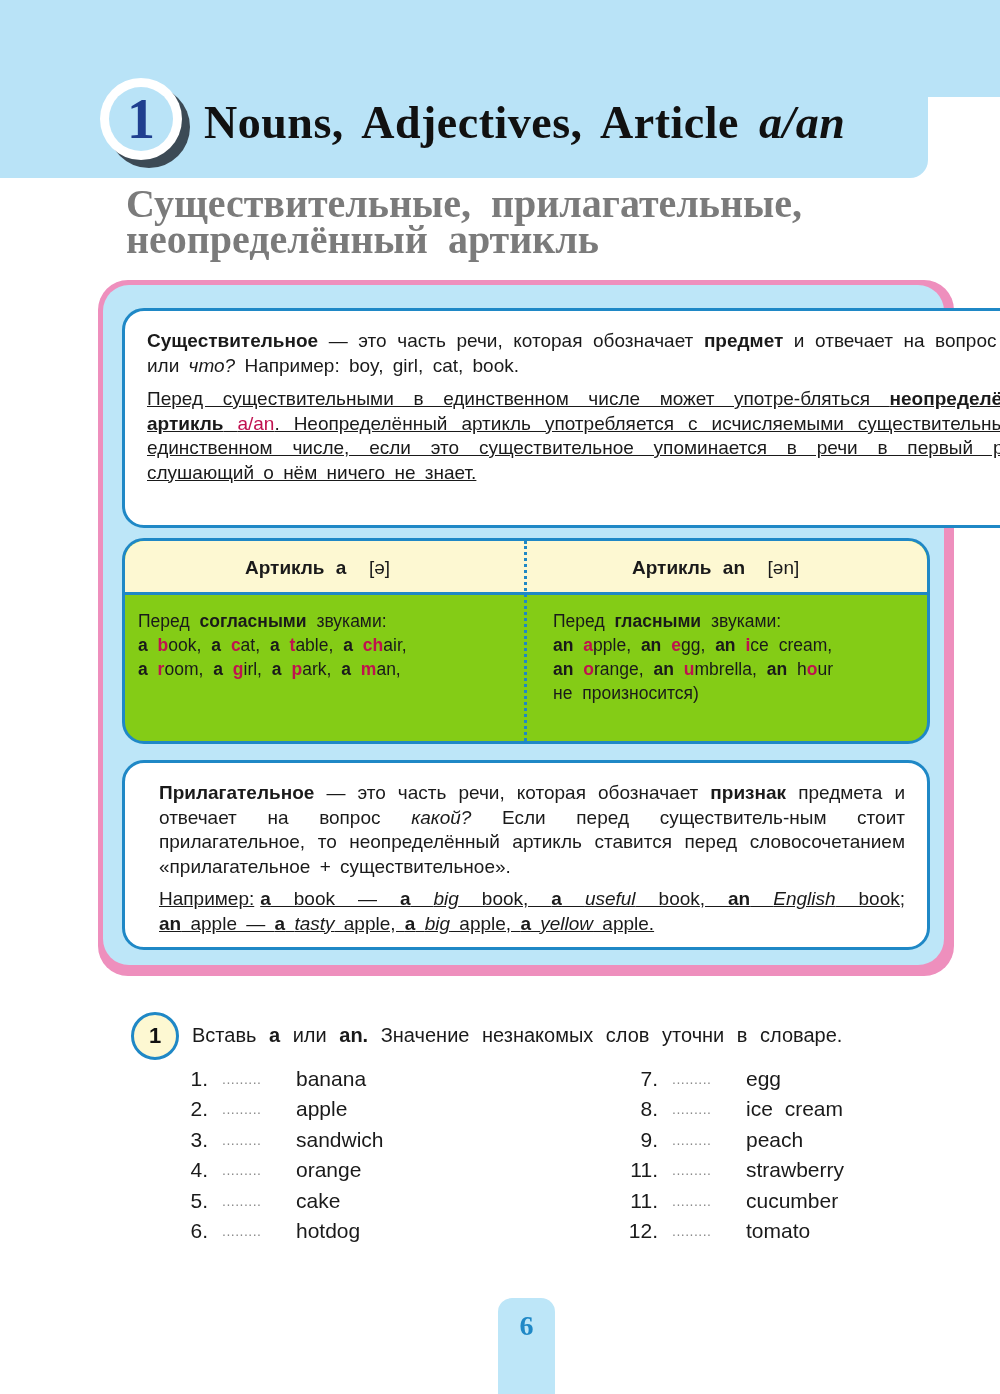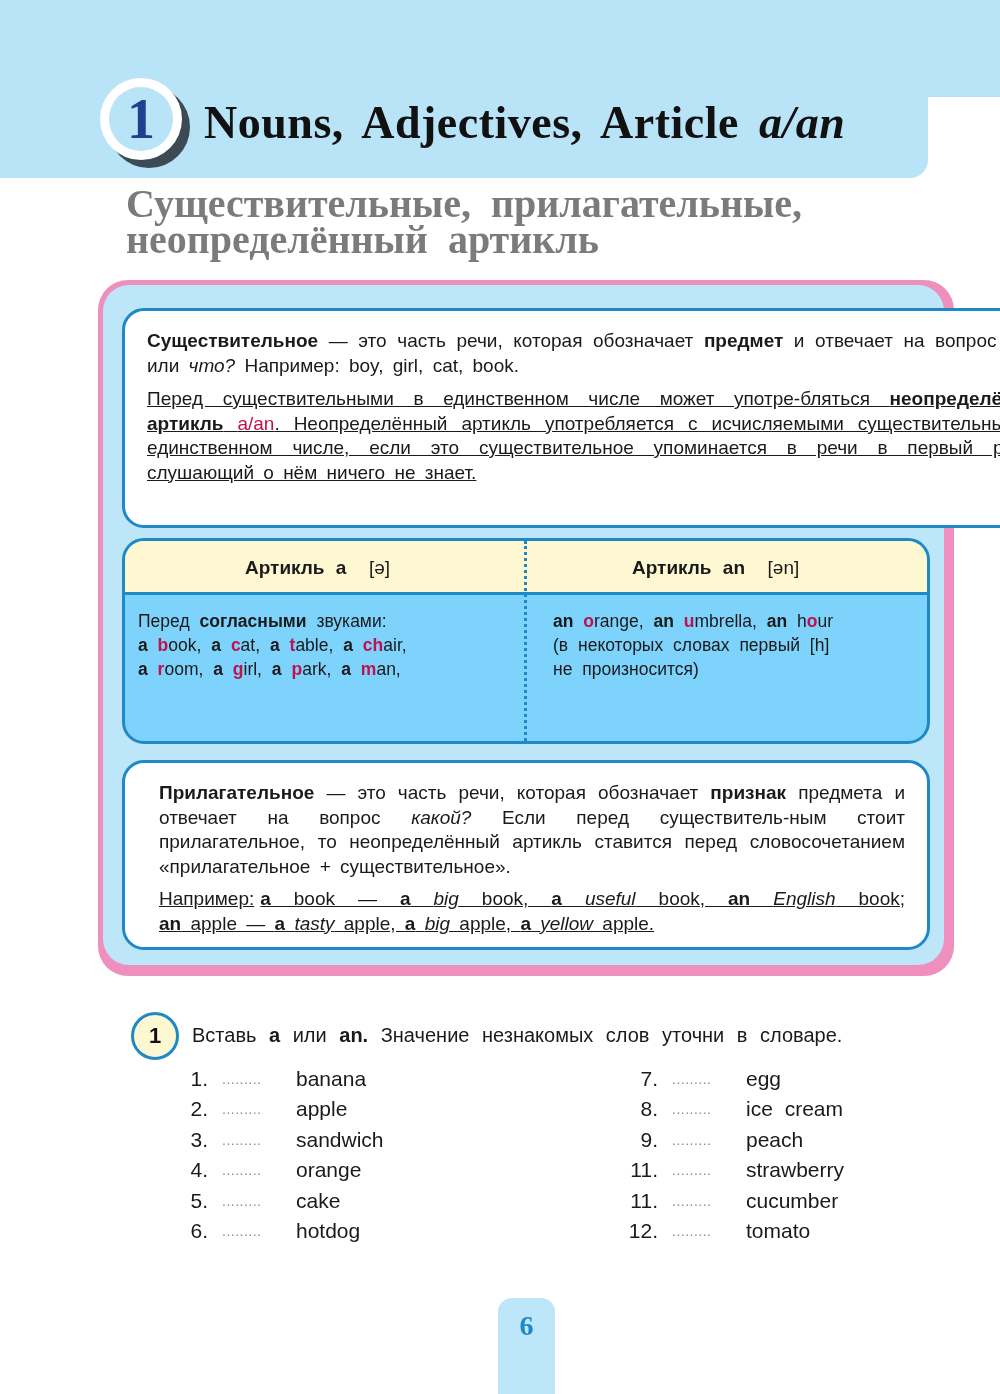--- a/index.html
+++ b/index.html
@@ -26,21 +26,21 @@
   .box-adj { left: 122px; top: 760px; width: 808px; height: 190px; padding: 18px 22px 0 34px; }
 
   .para { font-size: 19px; line-height: 24.5px; text-align: justify; text-align-last: left; color: #1a1a1a; }
   .para + .para { margin-top: 9px; text-decoration: underline; }
   .b { font-weight: bold; }
   .i { font-style: italic; }
   .red { color: #c0114f; }
   .ws { word-spacing: 4px; }
 
   
-  .art-table { position: absolute; left: 122px; top: 538px; width: 808px; height: 206px; background: #7dd3fc; border: 3px solid #1f88c6; border-radius: 22px; overflow: hidden; }
+  .art-table { position: absolute; left: 122px; top: 538px; width: 808px; height: 206px; background: #84cc16; border: 3px solid #1f88c6; border-radius: 22px; overflow: hidden; }
   .art-head { position: absolute; left: 0; top: 0; width: 100%; height: 54px; background: #fdf8d2; border-bottom: 3px solid #1f88c6; }
   .art-divider { position: absolute; left: 399px; top: 0; width: 0; height: 100%; border-left: 3px dotted #1f88c6; }
   .art-col-title { position: absolute; top: 16px; font-size: 19px; font-weight: bold; word-spacing: 6px; color: #1a1a1a; }
   .art-col-title .phon { font-weight: normal; }
   .art-col-title.left { left: 120px; }
   .art-col-title.right { left: 507px; }
   .art-col { position: absolute; top: 68px; font-size: 17.5px; line-height: 24px; color: #1a1a1a; word-spacing: 5px; white-space: nowrap; }
   .art-col.left { left: 13px; }
   .art-col.right { left: 428px; }
 
@@ -95,24 +95,25 @@
 
   <div class="art-col left">
     <div><span>Перед </span><span class="b">согласными</span><span> звуками:</span></div>
     <div id="left-examples">
         <div><span><span class="b">a</span> <span class="b red">b</span><span>ook,</span></span> <span><span class="b">a</span> <span class="b red">c</span><span>at,</span></span> <span><span class="b">a</span> <span class="b red">t</span><span>able,</span></span> <span><span class="b">a</span> <span class="b red">ch</span><span>air,</span></span></div>
         <div><span><span class="b">a</span> <span class="b red">r</span><span>oom,</span></span> <span><span class="b">a</span> <span class="b red">g</span><span>irl,</span></span> <span><span class="b">a</span> <span class="b red">p</span><span>ark,</span></span> <span><span class="b">a</span> <span class="b red">m</span><span>an,</span></span></div>
       </div>
   </div>
 
   <div class="art-col right">
+    <div><span>Перед </span><span class="b">гласными</span><span> звуками:</span></div>
     <div id="right-examples">
+        <div><span><span class="b">an</span> <span class="b red">a</span><span>pple,</span></span> <span><span class="b">an</span> <span class="b red">e</span><span>gg,</span></span> <span><span class="b">an</span> <span class="b red">i</span><span>ce cream,</span></span></div>
         <div><span><span class="b">an</span> <span class="b red">o</span><span>range,</span></span> <span><span class="b">an</span> <span class="b red">u</span><span>mbrella,</span></span> <span><span class="b">an</span> <span>h</span><span class="b red">o</span><span>ur</span></span></div>
       </div>
-    <div>(в некоторых словах первый [h]</div>
     <div>не произносится)</div>
   </div>
 </div>
 
 <div class="box box-adj">
   <p class="para ws"><span class="b">Прилагательное</span><span> — это часть речи, которая обозначает </span><span class="b">признак</span><span> предмета и отвечает на вопрос </span><span class="i">какой?</span><span> Если перед существитель-ным стоит прилагательное, то неопределённый артикль ставится перед словосочетанием «прилагательное + существительное».</span></p>
   <div class="para" style="margin-top:8px;word-spacing:4px;">
     <div style="display:flex;justify-content:space-between;">
       <span>Например:</span>
       <span id="ex-line-1" style="flex:1;text-align:justify;text-align-last:justify;margin-left:6px;"><span class="b">a</span><span> book — </span><span class="b">a</span><span> </span><span class="i">big</span><span> book, </span><span class="b">a</span><span> </span><span class="i">useful</span><span> book, </span><span class="b">an</span><span> </span><span class="i">English</span><span> book;</span></span>

